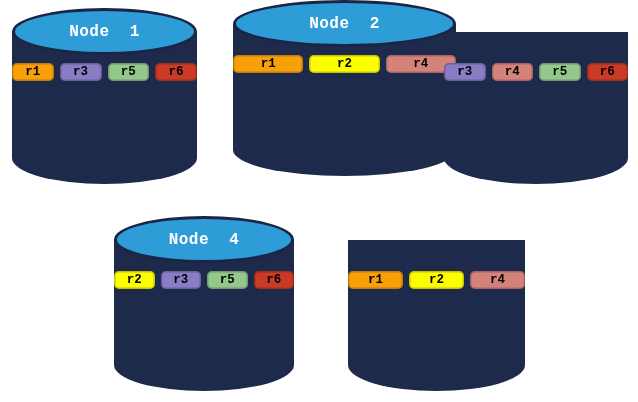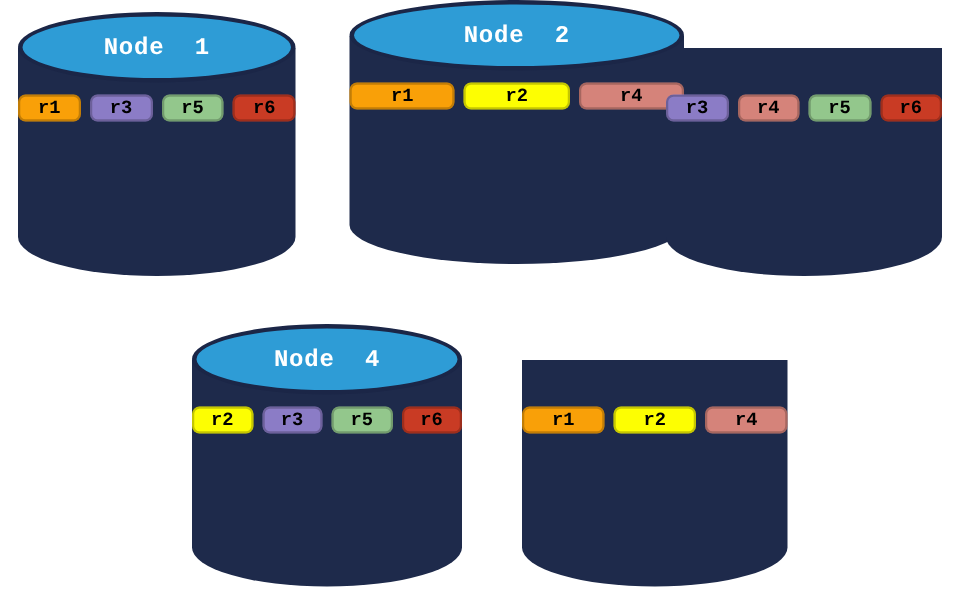--- a/index.html
+++ b/index.html
@@ -78,21 +78,21 @@
   .bar span {
     color: #000000;
     font-weight: bold;
     font-size: 12.5px;
     line-height: 1;
   }
   
   .pos-0 { left: 12px;  top: 8px;   width: 185px; height: 176px; }
   .pos-1 { left: 233px; top: 0;   width: 223px; height: 176px; }
   .pos-2 { left: 444px; top: 8px;   width: 184px; height: 176px; }
-  .pos-3 { left: 128px; top: 216px; width: 180px; height: 175px; }
+  .pos-3 { left: 114px; top: 216px; width: 180px; height: 175px; }
   .pos-4 { left: 348px; top: 216px; width: 177px; height: 175px; }
 </style>
 </head>
 <body>
 
 <div class="canvas">
     <div class="cylinder pos-0">
     <div class="cyl-body"></div>
     <div class="cyl-top">
       <span class="node-label">Node  1</span>

